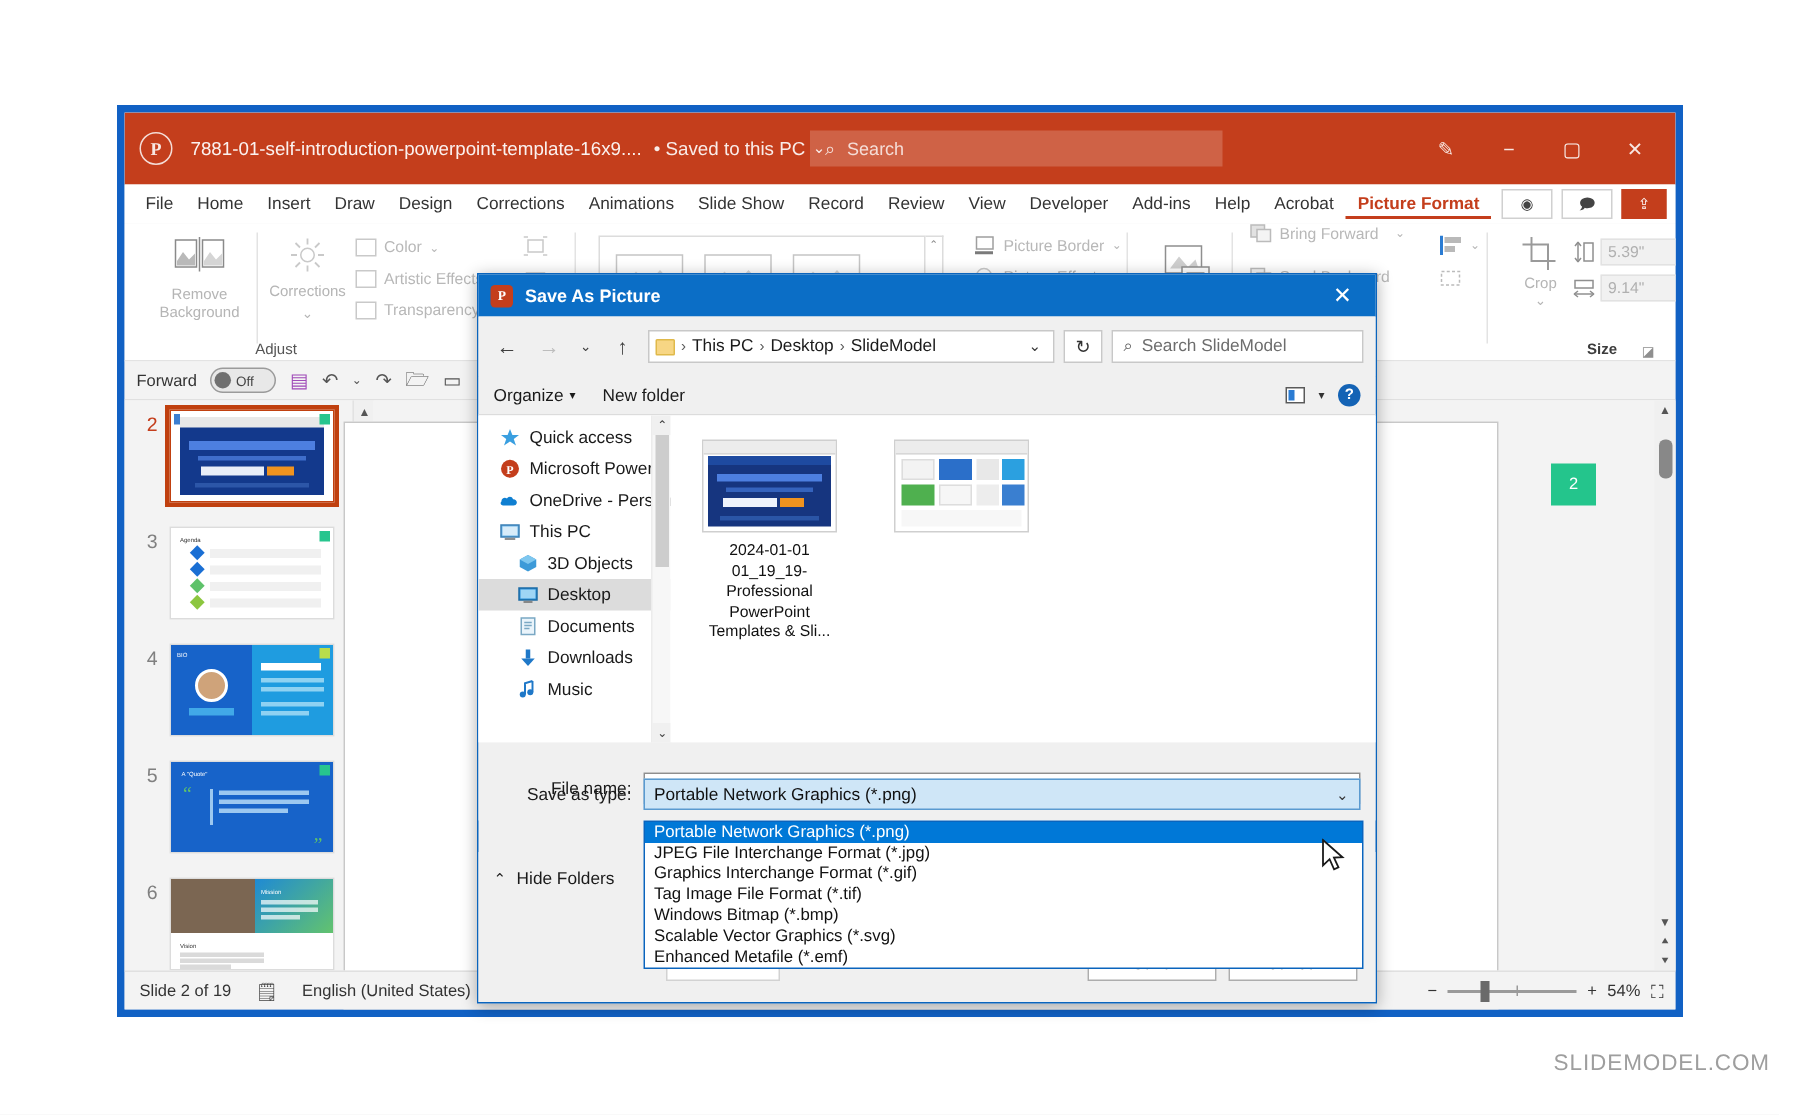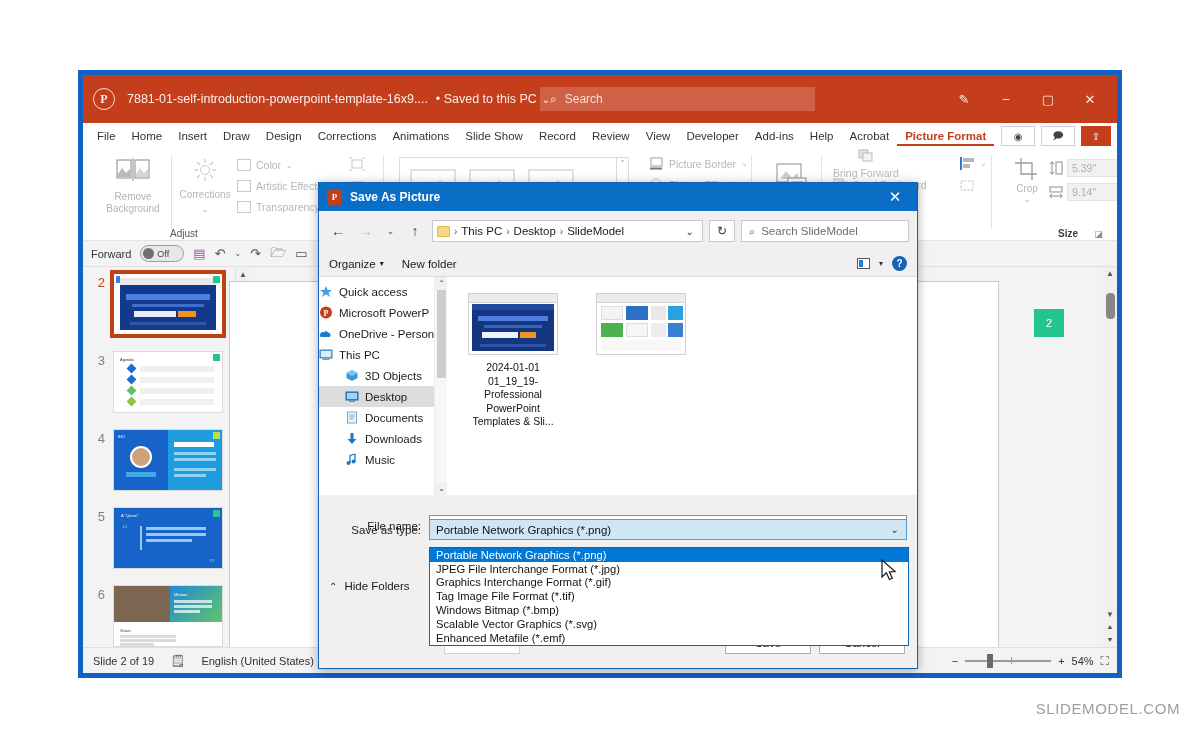--- a/index.html
+++ b/index.html
@@ -170,21 +170,21 @@
 
   .dlg-toolbar { height:26px; background:#f0f0f0; display:flex; align-items:center; padding:0 10px; gap:18px; border-bottom:1px solid #dcdcdc;}
   .dlg-toolbar .ti { font-size:11.5px; color:#1a1a1a; display:flex; align-items:center; gap:4px;}
   .dlg-toolbar .right { margin-left:auto; display:flex; align-items:center; gap:9px;}
   .view-ic { width:13px;height:11px;background:#fff;border:1px solid #5a5a5a;position:relative;}
   .view-ic::after{content:"";position:absolute;left:1px;top:1px;width:4px;height:7px;background:#2b7cd3;}
   .help-ic { width:15px;height:15px;border-radius:50%;background:#1463b5;color:#fff;font-size:10px;font-weight:bold;display:flex;align-items:center;justify-content:center;}
 
   .dlg-body { position:absolute; left:0; top:94px; right:0; height:218px; background:#fff; display:flex;}
   .dlg-side { width:128px; background:#fff; position:relative; padding-top:4px;}
-  .side-item { height:21px; display:flex; align-items:center; gap:6px; font-size:11.5px; color:#1a1a1a; white-space:nowrap; overflow:hidden;}
+  .side-item { height:21px; display:flex; align-items:center; gap:6px; padding-left:14px; font-size:11.5px; color:#1a1a1a; white-space:nowrap; overflow:hidden;}
   .side-item.indent { padding-left:26px; }
   .side-item.sel { background:#dcdcdc; }
   .sideicon { width:14px;height:13px; flex:0 0 14px; position:relative;}
   .side-scroll { position:absolute; right:0; top:0; width:13px; height:100%; background:#f7f7f7; border-left:1px solid #ececec;}
   .ss-arrow { position:absolute; left:0; width:13px; height:13px; display:flex; align-items:center; justify-content:center; font-size:8px; color:#444; background:#f0f0f0;}
   .ss-thumb { position:absolute; left:2px; top:13px; width:9px; height:88px; background:#cdcdcd;}
   .dlg-files { flex:1; background:#fff; position:relative; padding:16px 0 0 16px; display:flex; gap:28px;}
   .file-card { width:100px; text-align:center; }
   .file-thumb { width:90px; height:62px; margin:0 auto; border:1px solid #cfcfcf; background:#fff; position:relative; overflow:hidden;}
   .file-name { margin-top:6px; font-size:10.5px; line-height:13.5px; color:#111;}
@@ -385,21 +385,21 @@
           <path d="M5 18 L11 10 L17 17 L22 12 L24 18 L5 18Z" fill="#cfcfcf"></path>
           <rect x="13" y="17" width="18" height="11" fill="#fff" stroke="#8f8f8f"></rect>
           <line x1="16" y1="21" x2="28" y2="21" stroke="#8f8f8f"></line>
               <line x1="16" y1="24" x2="24" y2="24" stroke="#8f8f8f"></line>
         </svg>
       </div>
       <div class="rsep" style="left:56px;"></div>
     </div>
 
     <div class="rgroup" style="left:746px; width:170px;">
-      <div class="smrow" style="left:4px; top:0;flex-direction:column;">
+      <div class="smrow" style="left:4px; top:0;">
         <svg width="15" height="13" viewBox="0 0 15 13">
               <rect x="1" y="1" width="9" height="8" fill="#e2e2e2" stroke="#bbb"></rect>
               <rect x="5" y="4" width="9" height="8" fill="#f4f4f4" stroke="#bbb"></rect>
             </svg>
         <span>Bring Forward</span>
             <span style="font-size:8px;margin-left:6px;">⌄</span>
       </div>
       <div class="smrow" style="left:4px; top:29px;">
         <svg width="15" height="13" viewBox="0 0 15 13">
               <rect x="1" y="1" width="9" height="8" fill="#f4f4f4" stroke="#bbb"></rect>

